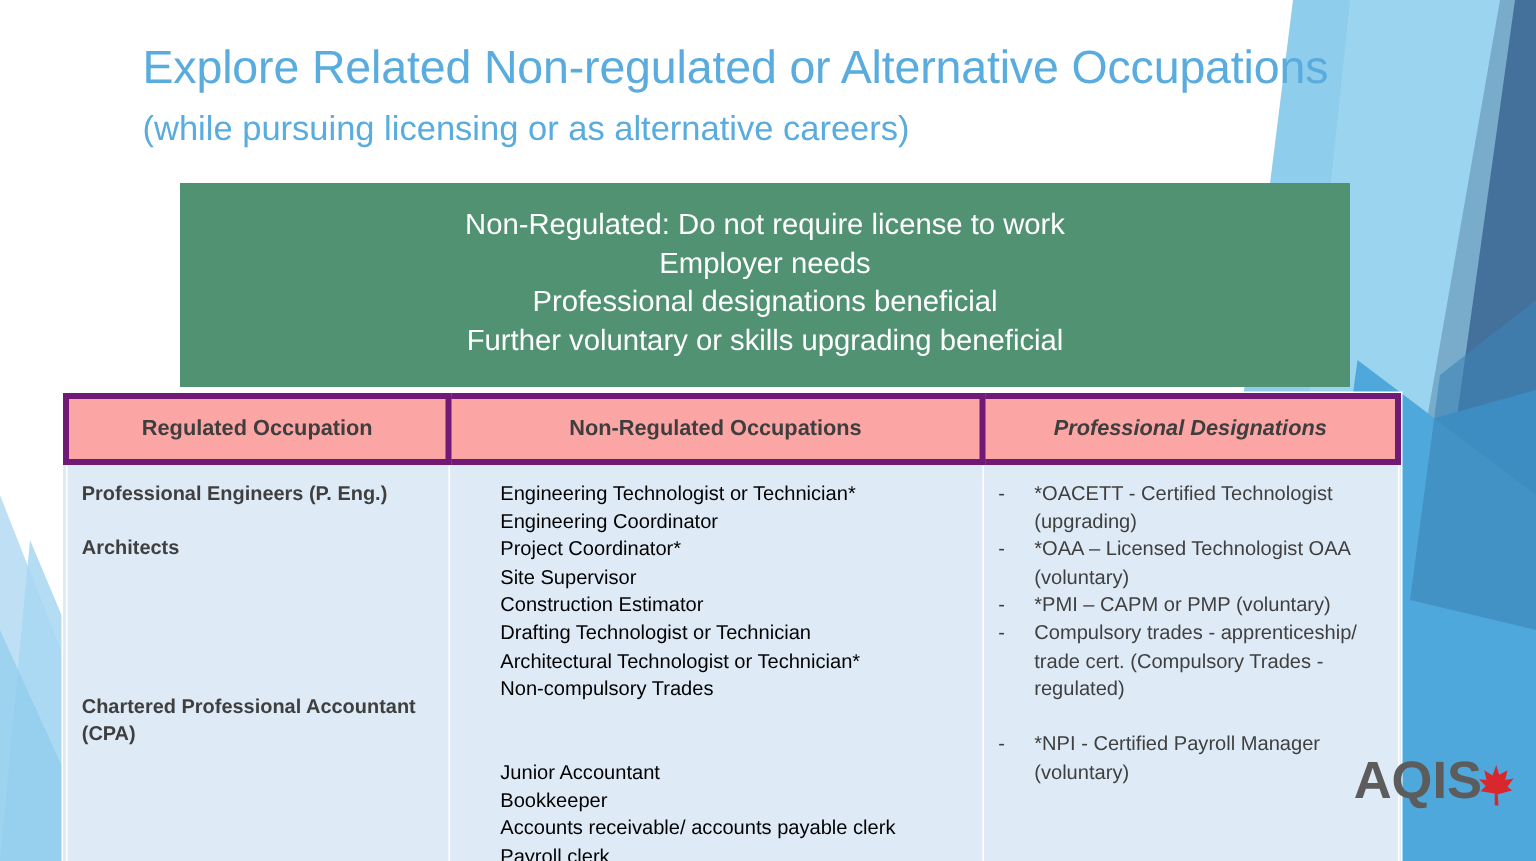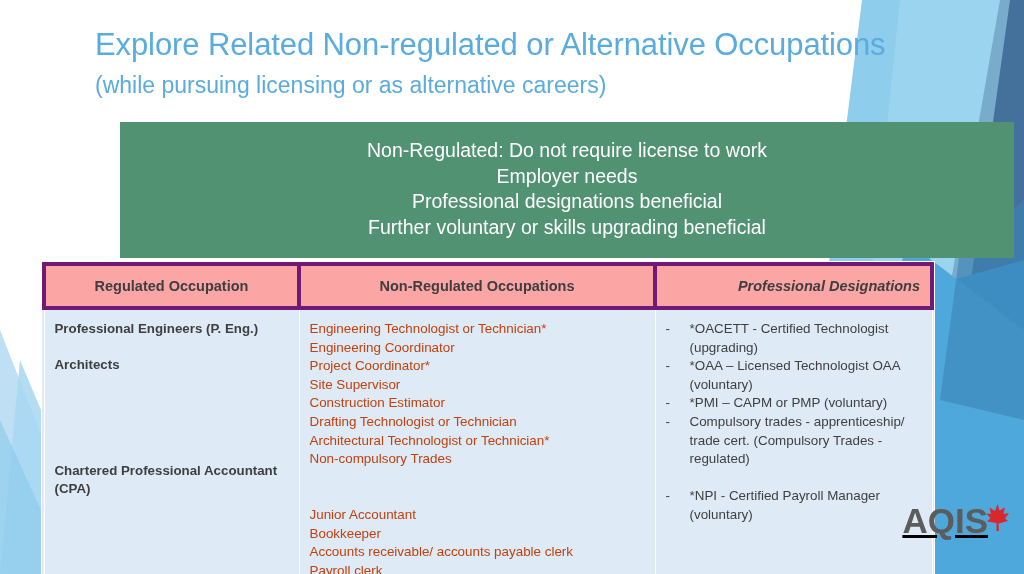--- a/index.html
+++ b/index.html
@@ -51,21 +51,21 @@
     font-weight: 400;
     margin-top: 9px;
     white-space: nowrap;
   }
 
   
   #green-box {
     position: absolute;
     left: 120px;
     top: 122px;
-    width: 894px;
+    width: 780px;
     height: 136px;
     background: #519272;
     z-index: 6;
     display: flex;
     flex-direction: column;
     align-items: center;
     justify-content: center;
     box-sizing: border-box;
     padding: 4px 8px 6px 8px;
   }
@@ -98,21 +98,21 @@
     height: 44px;
     border: 4px solid #701a75;
     color: #3E3E3E;
     font-size: 14.5px;
     font-weight: bold;
     padding: 0 10px;
     box-sizing: border-box;
   }
   #occ-table thead th.h-center { text-align: center; }
   #occ-table thead th.h-left {
-    text-align: right;
+    text-align: center;
     font-style: italic;
     font-weight: bold;
   }
 
   #occ-table tbody td {
     border: 1px solid #ffffff;
     vertical-align: top;
     padding: 10px 10px 12px 10px;
     box-sizing: border-box;
     background: #DEEAF6;
@@ -123,23 +123,24 @@
     font-size: 13.3px;
     font-weight: bold;
     color: #3F3F3F;
     line-height: 18px;
   }
   .col1-gap-lg { height: 88px; }
   .col1-gap-sm { height: 18px; }
 
   .plain-line {
     font-size: 13.4px;
-    color: #c2410c;
+    color: #000000;
     line-height: 18.6px;
     white-space: nowrap;
+    margin-left: 24px;
   }
   .blank-line { height: 18.6px; }
 
   .dash-item {
     display: flex;
     font-size: 13.4px;
     color: #3F3F3F;
     line-height: 18.6px;
   }
   .dash-item .dash {
@@ -148,22 +149,21 @@
   }
   .dash-item .dtext { flex: 1 1 auto; }
 
   
   #logo {
     position: absolute;
     right: 14px;
     bottom: 36px;
     z-index: 7;
     display: flex;
-    align-items: center;
-    text-decoration: underline;
+    align-items: flex-end;
   }
   #logo-text {
     font-size: 35px;
     font-weight: bold;
     color: #5C5C5C;
     letter-spacing: 0px;
     line-height: 1;
   }
   #logo-leaf {
     margin-left: -4px;

